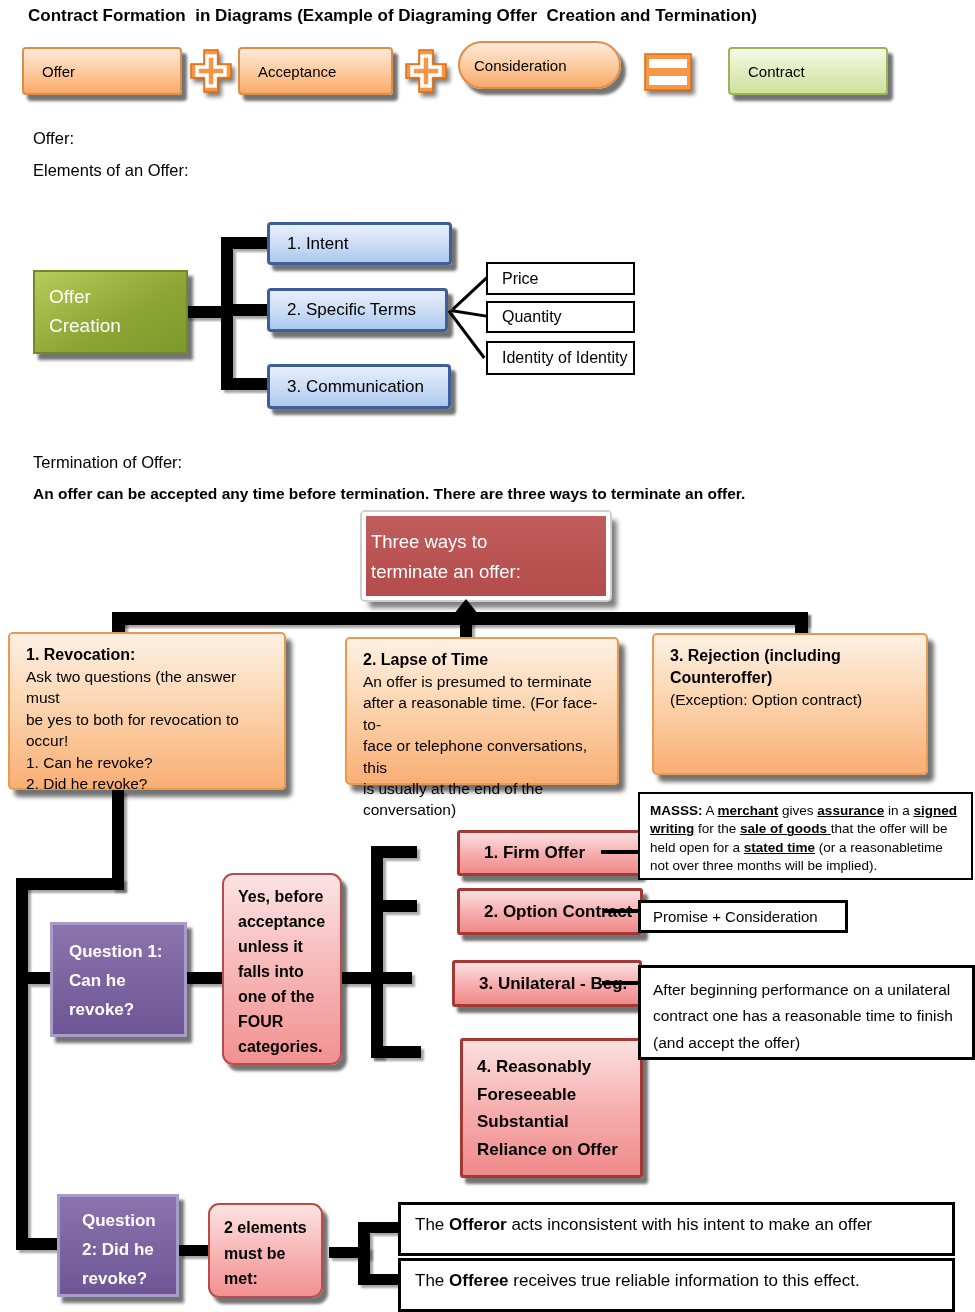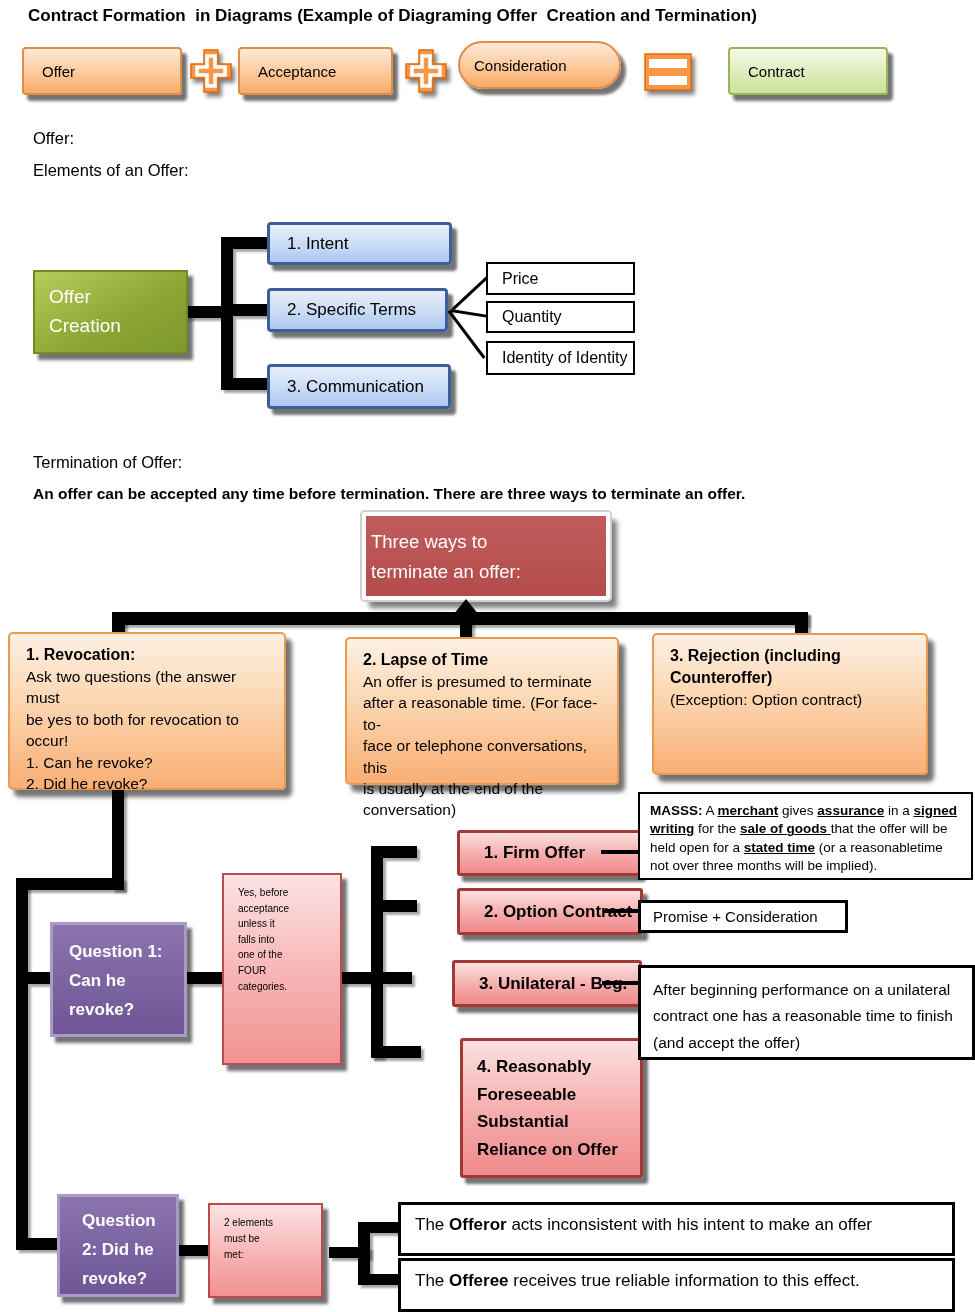--- a/index.html
+++ b/index.html
@@ -27,22 +27,22 @@
            border:4px solid #ffffff;border-radius:3px;color:#fff;font-size:18.5px;line-height:1.6;
            padding:11px 5px;box-shadow:0 0 0 2px #cfcfcf,7px 8px 5px rgba(0,0,0,0.5);}
   .peach-box{background:linear-gradient(180deg,#fdf0e3 0%,#fcd9b6 40%,#f9ae74 100%);
              border:2px solid #e89a50;border-radius:5px;font-size:15.5px;line-height:1.38;
              padding:10px 16px;box-shadow:6px 7px 4px rgba(0,0,0,0.55);}
   .peach-box b{font-size:16px;}
   .purple-box{background:linear-gradient(180deg,#8b74ae 0%,#6f5595 100%);
               border:3px solid #a99bc9;color:#fff;font-weight:bold;font-size:17px;line-height:1.72;
               box-shadow:5px 6px 3px rgba(0,0,0,0.55);}
   .pink-box{background:linear-gradient(180deg,#fce3e4 0%,#f7b3b3 55%,#f29191 100%);
-            border:2px solid #b94c4a;border-radius:0;font-size:10px;line-height:1.56;
-            box-shadow:5px 6px 3px rgba(0,0,0,0.55);}
+            border:2px solid #b94c4a;border-radius:11px;font-size:16px;line-height:1.56;
+            box-shadow:5px 6px 3px rgba(0,0,0,0.55);font-weight:bold;}
   .pinkcat-box{background:linear-gradient(180deg,#fbe0e0 0%,#f6abab 55%,#ef8a8a 100%);
                border:3px solid #a33835;border-radius:3px;font-weight:bold;font-size:17px;
                box-shadow:5px 6px 3px rgba(0,0,0,0.55);margin-left:40px;}
   .white-note{background:#fff;border:2px solid #000;font-size:13.5px;line-height:1.37;padding:8px 10px;}
   .white-note3{background:#fff;border:3px solid #000;font-size:17px;}
   .head{font-weight:normal;}
   .icon{filter:drop-shadow(3px 4px 2px rgba(0,0,0,0.5));}
 </style>
 </head>
 <body>

